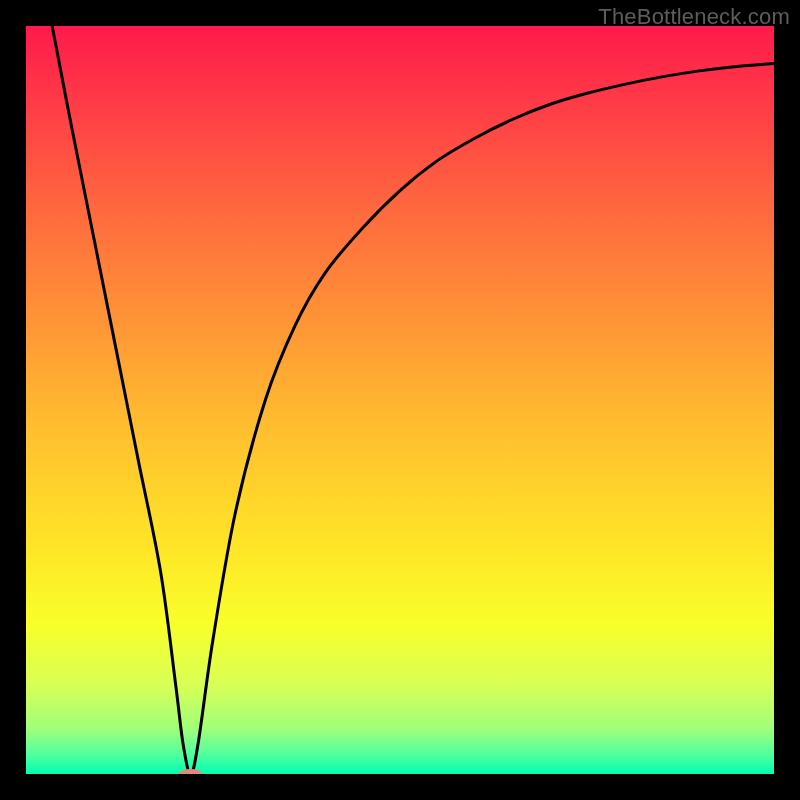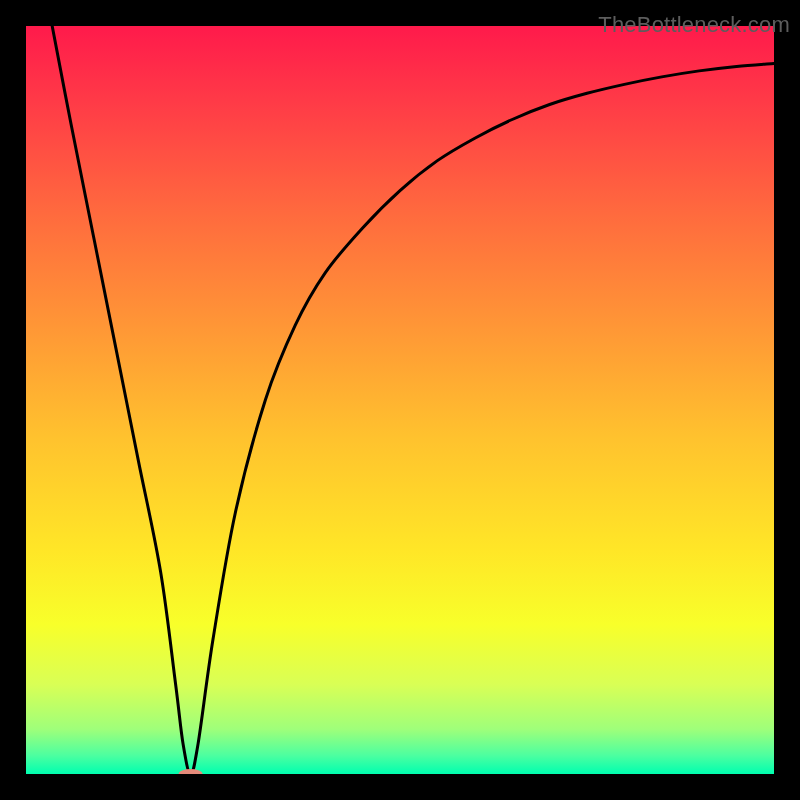--- a/index.html
+++ b/index.html
@@ -21,21 +21,21 @@
   }
   .plot {
     position: absolute;
     left: 0;
     top: 0;
     width: 748px;
     height: 748px;
   }
   .watermark {
     position: absolute;
-    top: 12px;
+    top: 4px;
     right: 10px;
     font-size: 22px;
     color: #5d5d5d;
     font-weight: 500;
     letter-spacing: 0.2px;
   }
 </style>
 </head>
 <body>
 

